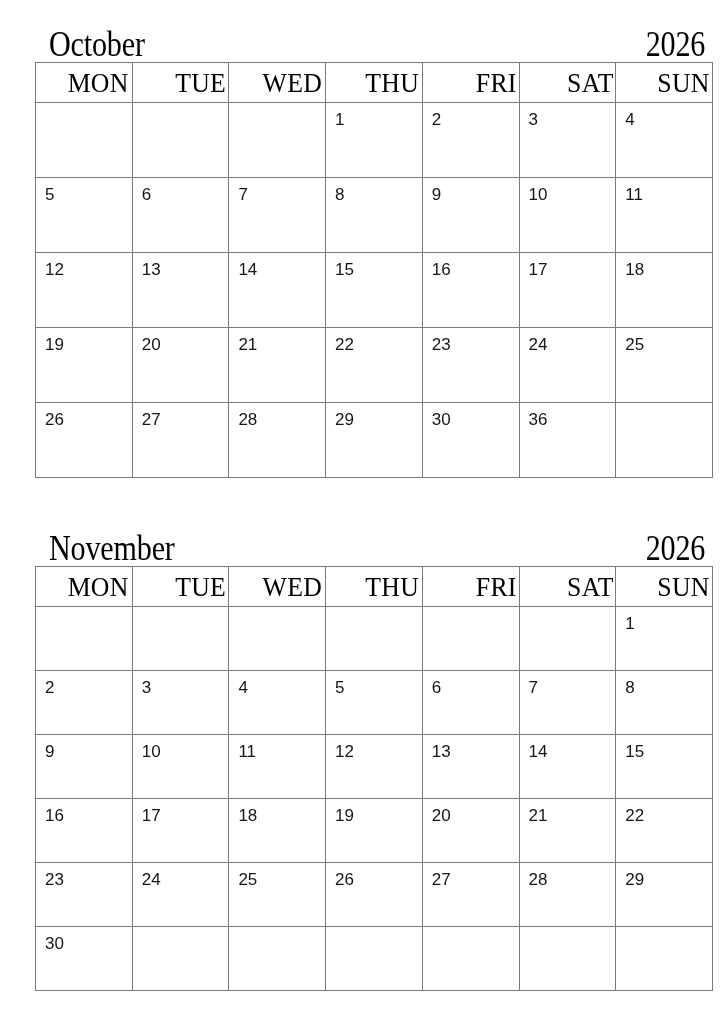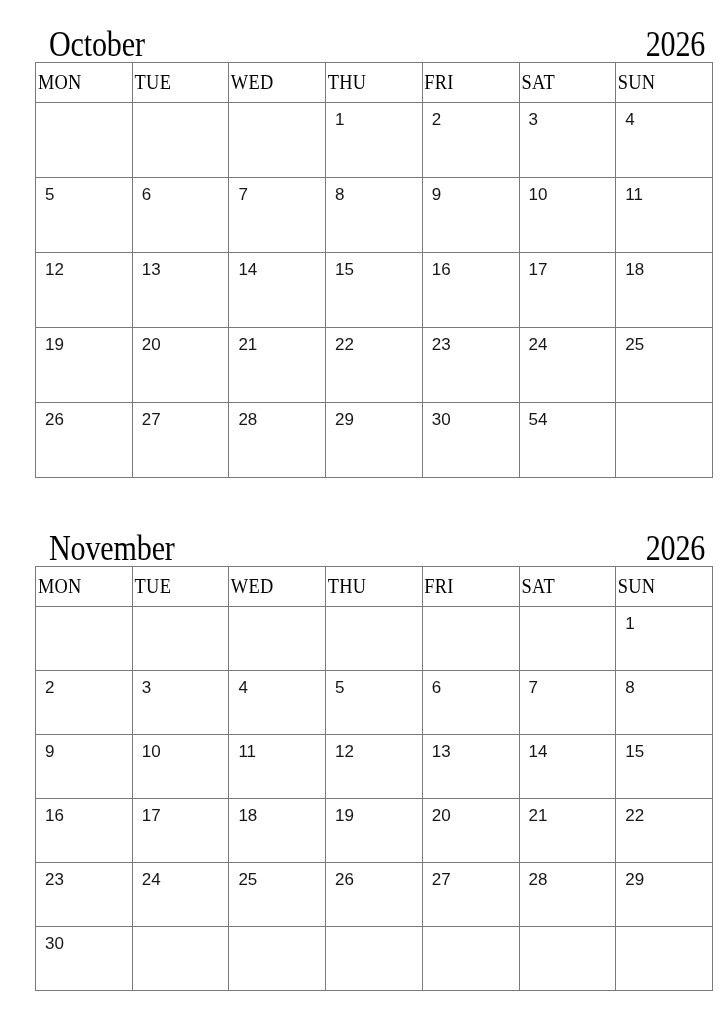--- a/index.html
+++ b/index.html
@@ -80,23 +80,23 @@
   table.cal td {
     border: 1px solid #7a7a7a;
     padding: 0;
     margin: 0;
     width: 95.71px;
   }
 
   table.cal th {
     height: 39px;
     font-family: "Liberation Serif", "DejaVu Serif", serif;
-    font-size: 20px;
+    font-size: 28px;
     font-weight: 400;
-    text-align: left;
+    text-align: right;
     vertical-align: middle;
     color: #000000;
     letter-spacing: 0.3px;
   }
   table.cal th .dow {
     display: inline-block;
     transform: scaleX(0.92);
   }
 
   table.cal td {
@@ -242,21 +242,21 @@
           <td>
               <span class="daynum">28</span>
             </td>
           <td>
               <span class="daynum">29</span>
             </td>
           <td>
               <span class="daynum">30</span>
             </td>
           <td>
-              <span class="daynum">54</span>
+              <span class="daynum">36</span>
             </td>
           <td>
               <span class="daynum"></span>
             </td>
         </tr>
       </tbody>
     </table>
   </div>
 
   <div class="month-block" id="block-november">

